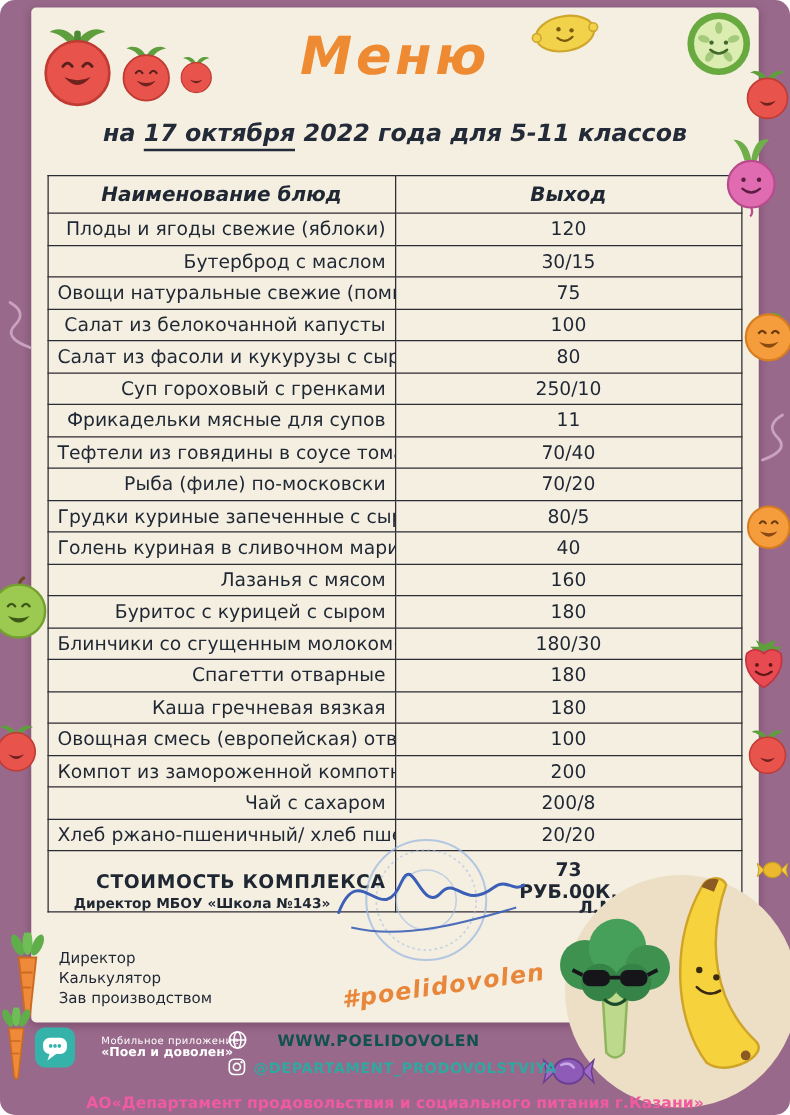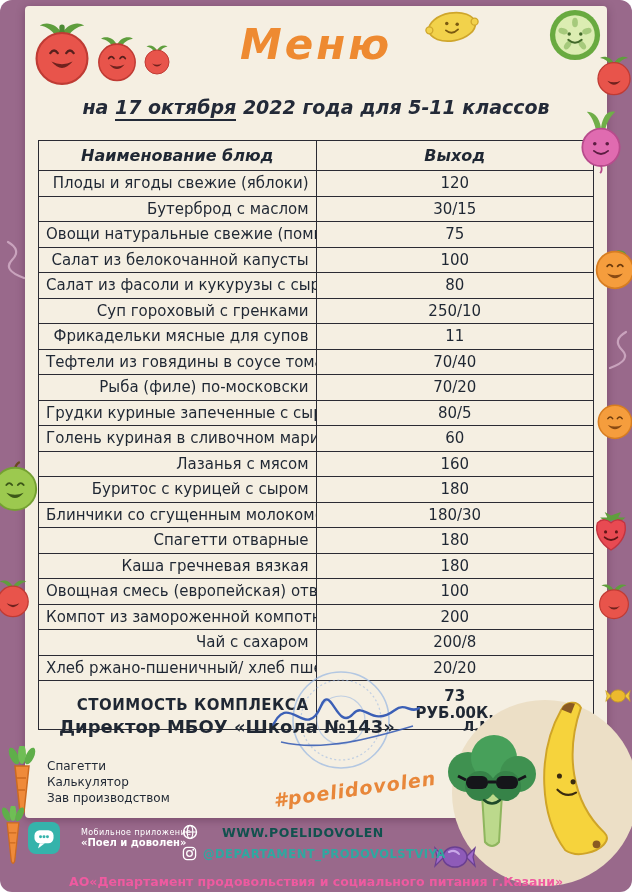--- a/index.html
+++ b/index.html
@@ -19,21 +19,21 @@
              color:#1f2733;}
   table.menu th,table.menu td{border:1.5px solid #2b2b33;padding:1px 7px;font-size:15px;overflow:hidden;white-space:nowrap;}
   table.menu th{height:27px;font-size:16px;font-weight:700;text-align:center;font-style:italic;}
   table.menu td{height:22.5px;}
   td.dish{width:422px;text-align:right;}
   td.out{width:134px;text-align:center;}
   tr.total td{height:46px;}
   .total-label{font-weight:700;font-size:15px;letter-spacing:.5px;}
   .total-val{text-align:center;font-size:14px;line-height:17px;font-weight:600;}
 
-  .sig-label{position:absolute;left:34px;top:710px;font-size:18px;font-weight:700;color:#1f2733;z-index:4;}
+  .sig-label{position:absolute;left:34px;top:710px;font-size:11px;font-weight:700;color:#1f2733;z-index:4;}
   .sig-name{position:absolute;left:438px;top:712px;font-size:13.5px;font-weight:700;color:#1f2733;z-index:4;}
   .stamp-svg{position:absolute;left:228px;top:652px;z-index:3;}
 
   .roles{position:absolute;left:22px;top:752px;font-size:12px;line-height:16px;color:#1f2733;z-index:4;}
   .hashtag{position:absolute;left:248px;top:772px;color:#e8873a;font-size:19px;font-weight:700;
            font-style:italic;letter-spacing:1px;transform:rotate(-8deg);z-index:4;}
 
   .cream-circle{position:absolute;left:452px;top:700px;width:186px;height:186px;border-radius:50%;
                 background:#ecdfc6;z-index:3;}
 
@@ -106,21 +106,21 @@
       <tr>
             <td class="dish">Рыба (филе) по-московски</td>
             <td class="out">70/20</td>
           </tr>
       <tr>
             <td class="dish">Грудки куриные запеченные с сыром, томатом</td>
             <td class="out">80/5</td>
           </tr>
       <tr>
             <td class="dish">Голень куриная в сливочном маринаде</td>
-            <td class="out">60</td>
+            <td class="out">40</td>
           </tr>
       <tr>
             <td class="dish">Лазанья с мясом</td>
             <td class="out">160</td>
           </tr>
       <tr>
             <td class="dish">Буритос с курицей с сыром</td>
             <td class="out">180</td>
           </tr>
       <tr>
@@ -168,21 +168,21 @@
       <g>
         <path d="M18 72 C35 28 52 86 68 48 C78 24 84 74 100 56 C112 43 118 70 142 52 C152 44 158 56 166 50" stroke="#3b5fb6" stroke-width="2.4" fill="none" stroke-linecap="round"></path>
         <path d="M28 84 C70 94 120 80 160 68" stroke="#3b5fb6" stroke-width="1.6" fill="none" opacity=".9"></path>
       </g>
     </svg>
 
     <div class="sig-label">Директор МБОУ «Школа №143»</div>
     <div class="sig-name">Л.М. Канашина</div>
 
     <div class="roles">
-      <div>Спагетти</div>
+      <div>Директор</div>
       <div>Калькулятор</div>
       <div>Зав  производством</div>
     </div>
 
     <div class="hashtag">#poelidovolen</div>
   </div>
 
   <div class="deco" style="left:30px;top:16px;">
     <svg width="64" height="70" viewBox="0 0 60 66">
       <path d="M30 17 C25 7 15 5 9 9 C16 10 21 14 24 19 Z" fill="#5f9e3d"></path>

